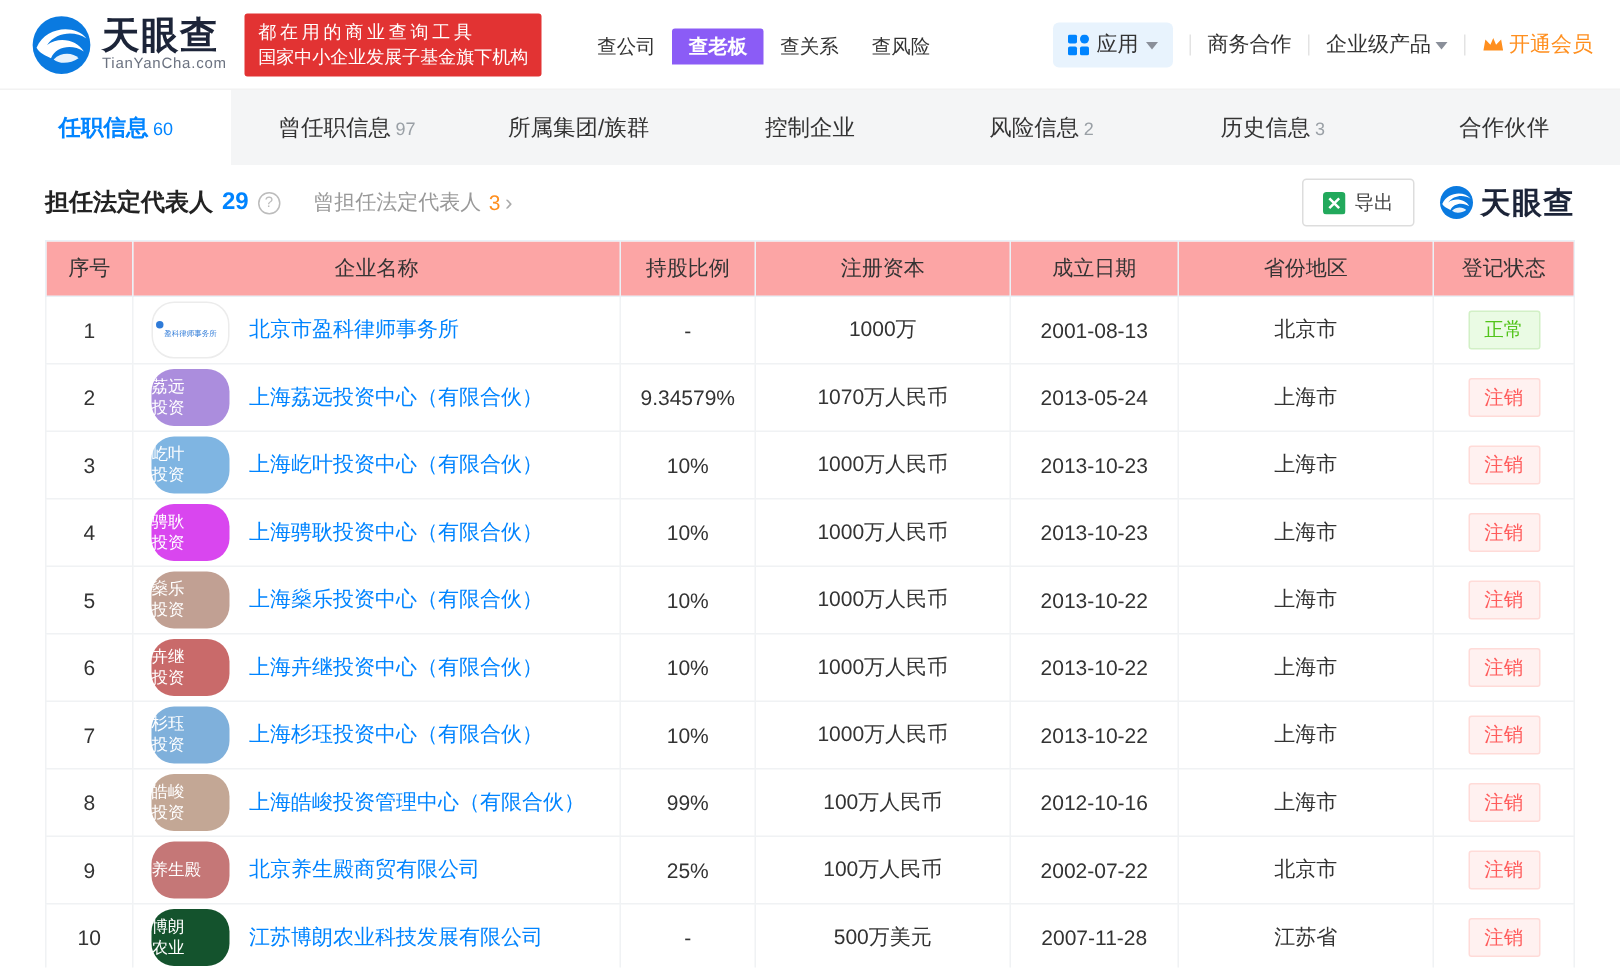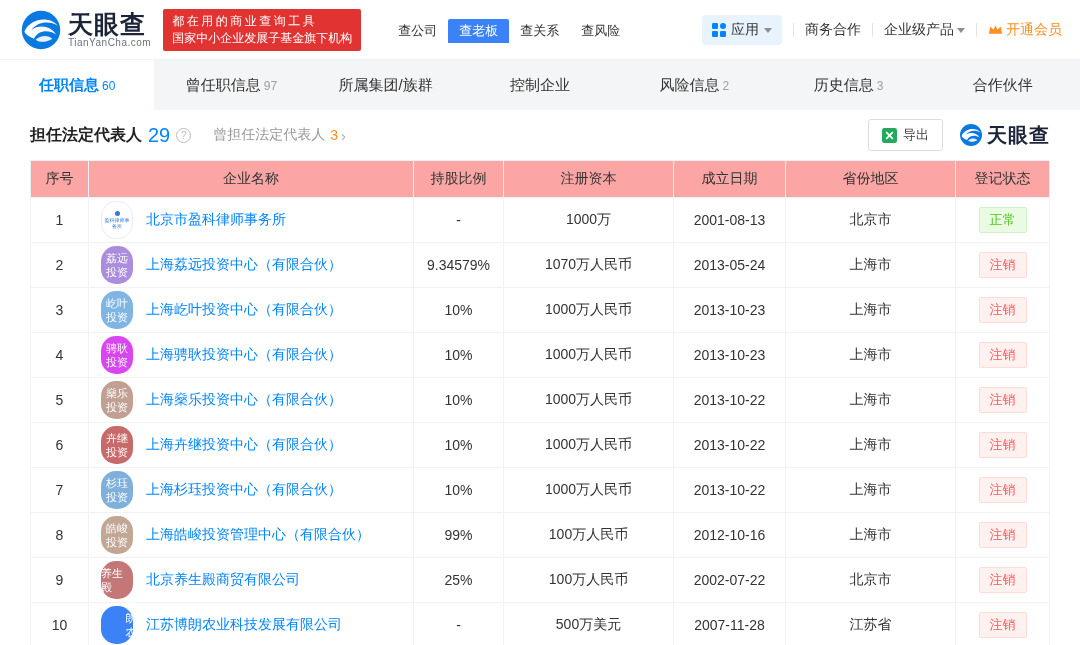--- a/index.html
+++ b/index.html
@@ -11,21 +11,21 @@
     padding:0 18px 0 20px; border-bottom:1px solid #f2f2f2; }
   .brand { display:flex; align-items:center; gap:6px; cursor:pointer; }
   .brand-title { font-size:25px; font-weight:bold; color:#1c2438; line-height:26px; letter-spacing:1px;}
   .brand-sub { font-size:10px; color:#6b7280; letter-spacing:.5px; }
   .promo { background:#e23333; color:#fff; font-size:12px; padding:4px 9px;
     margin-left:12px; line-height:17px; border-radius:2px; white-space:nowrap;}
   .promo .l1 { letter-spacing:2.5px; }
   .search-area { margin-left:26px; display:flex; flex-direction:column; padding-top:2px;}
   .search-tabs { display:flex; font-size:13px; }
   .stab { padding:3px 11px; color:#333; cursor:pointer; }
-  .stab.active { background:#3b82f6; color:#fff; border-radius:2px 2px 0 0; }
+  .stab.active { background:#8b5cf6; color:#fff; border-radius:2px 2px 0 0;font-weight:bold; }
   .search-row { display:flex; }
   .search-box { position:relative; }
   .search-box input { width:266px; height:34px; border:1px solid #9cc6ec; outline:none;
     padding:0 30px 0 10px; font-size:13px; color:#333; border-right:none;
     font-family:"Liberation Sans","DejaVu Sans",sans-serif;}
   .clear-icon { position:absolute; right:8px; top:9px; width:16px; height:16px; border-radius:50%;
     background:#c6cbd2; color:#fff; font-size:11px; line-height:16px; text-align:center; cursor:pointer;}
   .search-btn { width:70px; height:36px; background:#0084ff; color:#fff; border:none;
     font-size:14px; cursor:pointer; font-family:inherit;}
   .top-nav { margin-left:auto; display:flex; align-items:center; gap:11px; font-size:14px; white-space:nowrap;}
@@ -42,43 +42,43 @@
   .tab { flex:1; display:flex; align-items:center; justify-content:center; gap:3px;
     font-size:15px; color:#333; cursor:pointer;text-align:right; }
   .tab .cnt { font-size:12px; color:#9aa0a6; margin-top:1px;}
   .tab.active { background:#fff; color:#0084ff; font-weight:bold; }
   .tab.active .cnt { color:#0084ff; font-weight:normal; }
 
   
   .content { background:#fff; padding:0 30px; }
   .section-head { height:50px; display:flex; align-items:center; }
   .sec-title { font-size:16px; font-weight:bold; color:#222; }
-  .sec-count { font-size:20px; font-weight:normal; color:#0084ff; margin-left:6px; }
+  .sec-count { font-size:16px; font-weight:bold; color:#0084ff; margin-left:6px; }
   .q-icon { width:15px; height:15px; border:1px solid #bcbcbc; border-radius:50%; color:#bcbcbc;
     font-size:10px; line-height:14px; text-align:center; margin-left:6px; cursor:pointer;}
   .former { margin-left:22px; font-size:14px; color:#999; cursor:pointer; display:flex; align-items:center;}
   .former-count { color:#ff8f1f; margin-left:5px; }
   .chev { color:#aaa; margin-left:3px; font-size:15px; }
   .head-right { margin-left:auto; display:flex; align-items:center; gap:16px; }
   .export-btn { display:flex; align-items:center; gap:6px; background:#fff; border:1px solid #ddd;
     border-radius:3px; padding:6px 13px; font-size:13px; color:#444; cursor:pointer; font-family:inherit;}
   .wm { display:flex; align-items:center; gap:4px; }
   .wm-text { font-size:20px; font-weight:bold; color:#1c2438; letter-spacing:1px;}
 
   
   table { width:100%; border-collapse:collapse; table-layout:fixed; }
   th, td { border:1px solid #f0f2f4; font-size:14px; font-weight:normal; }
   thead th { background:#fca5a5; height:37px; color:#333; border-color:#e9f1f7;}
   td { height:45px; text-align:center; color:#333; }
   .col-0{width:58px;} .col-2{width:90px;} .col-3{width:170px;}
   .col-4{width:112px;} .col-5{width:170px;} .col-6{width:94px;}
   td.name-cell { text-align:left; padding:0 12px; }
   .name-wrap { display:flex; align-items:center; gap:13px; }
-  .logo { width:32px; height:38px; border-radius:15px; flex:none; display:flex; flex-direction:column;
-    align-items:center; justify-content:center; font-size:11px; line-height:14px; cursor:pointer;}
+  .logo { width:52px; height:38px; border-radius:15px; flex:none; display:flex; flex-direction:column;
+    justify-content:center; font-size:11px; line-height:14px; cursor:pointer;}
   .logo.img-logo { border:1px solid #ececec; font-size:5px; line-height:6px; padding:2px; text-align:center;}
   .logo.img-logo .dot { width:5px;height:5px;border-radius:50%;background:#2f7bd8;margin-bottom:1px;}
   .co-link { color:#0084ff; text-decoration:none; cursor:pointer; }
   .badge { display:inline-block; padding:3px 10px; font-size:13px; border-radius:2px; }
   .badge.normal { color:#52c41a; background:#eafbe4; border:1px solid #d2f0c6; }
   .badge.cancelled { color:#ff5b5b; background:#fff1f0; border:1px solid #ffdbd8; }
 </style>
 </head>
 <body>
 
@@ -355,21 +355,21 @@
           <td class="col-2">25%</td>
           <td class="col-3">100万人民币</td>
           <td class="col-4">2002-07-22</td>
           <td class="col-5">北京市</td>
           <td class="col-6"><span class="badge cancelled">注销</span></td>
         </tr>
         <tr>
           <td class="col-0">10</td>
           <td class="name-cell col-1">
             <div class="name-wrap">
-              <div class="logo" style="background: #3b82f6; color: rgb(255, 255, 255); padding-left: 28px;">
+              <div class="logo" style="background: #14532d; color: rgb(255, 255, 255);">
                 <div>博朗</div>
                 <div>农业</div>
               </div>
               <a class="co-link">江苏博朗农业科技发展有限公司</a>
             </div>
           </td>
           <td class="col-2">-</td>
           <td class="col-3">500万美元</td>
           <td class="col-4">2007-11-28</td>
           <td class="col-5">江苏省</td>

